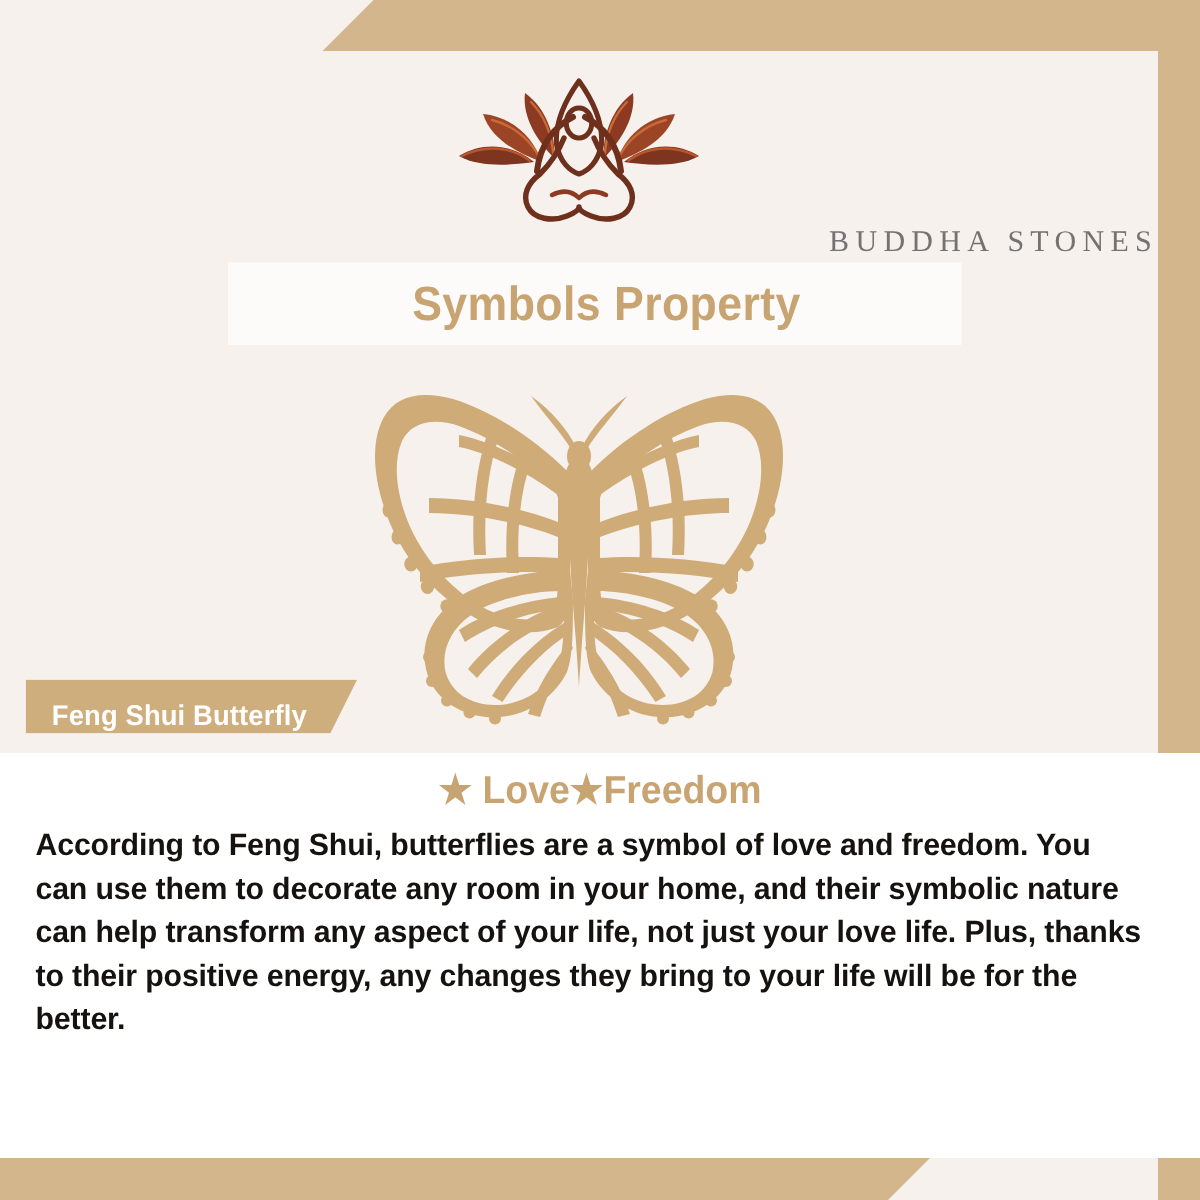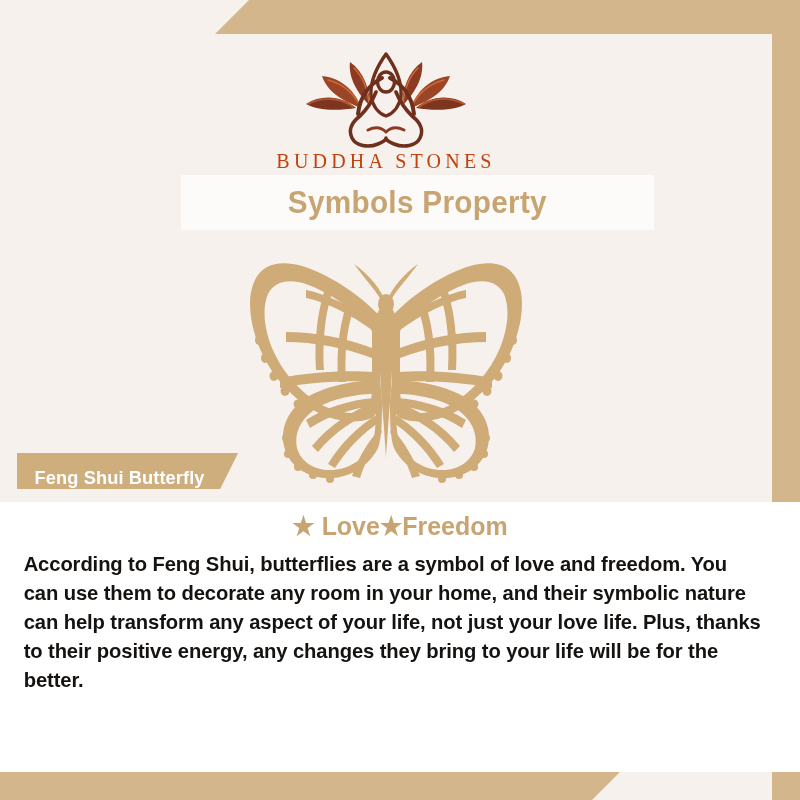--- a/index.html
+++ b/index.html
@@ -80,35 +80,37 @@
     margin: 0 auto;
     width: 176px;
     height: 96px;
   }
   .logo-word {
     display: block;
     margin-top: 2px;
     font-family: "Liberation Serif", serif;
     font-size: 20px;
     letter-spacing: 4.2px;
-    color: #c2410c;
+    color: #737373;
     font-weight: 400;
+    text-align: right;
   }
 
   
   .title-band {
     position: absolute;
-    left: 181px;
+    left: 152px;
     top: 141px;
     width: 473px;
     height: 55px;
     background: #fdfbfa;
     display: flex;
     align-items: center;
     justify-content: center;
+    padding-left: 16px;
   }
   .title-text {
     font-size: 32px;
     font-weight: bold;
     color: #c7a472;
     letter-spacing: 0.3px;
     transform: scaleX(0.93);
     white-space: nowrap;
   }
 

